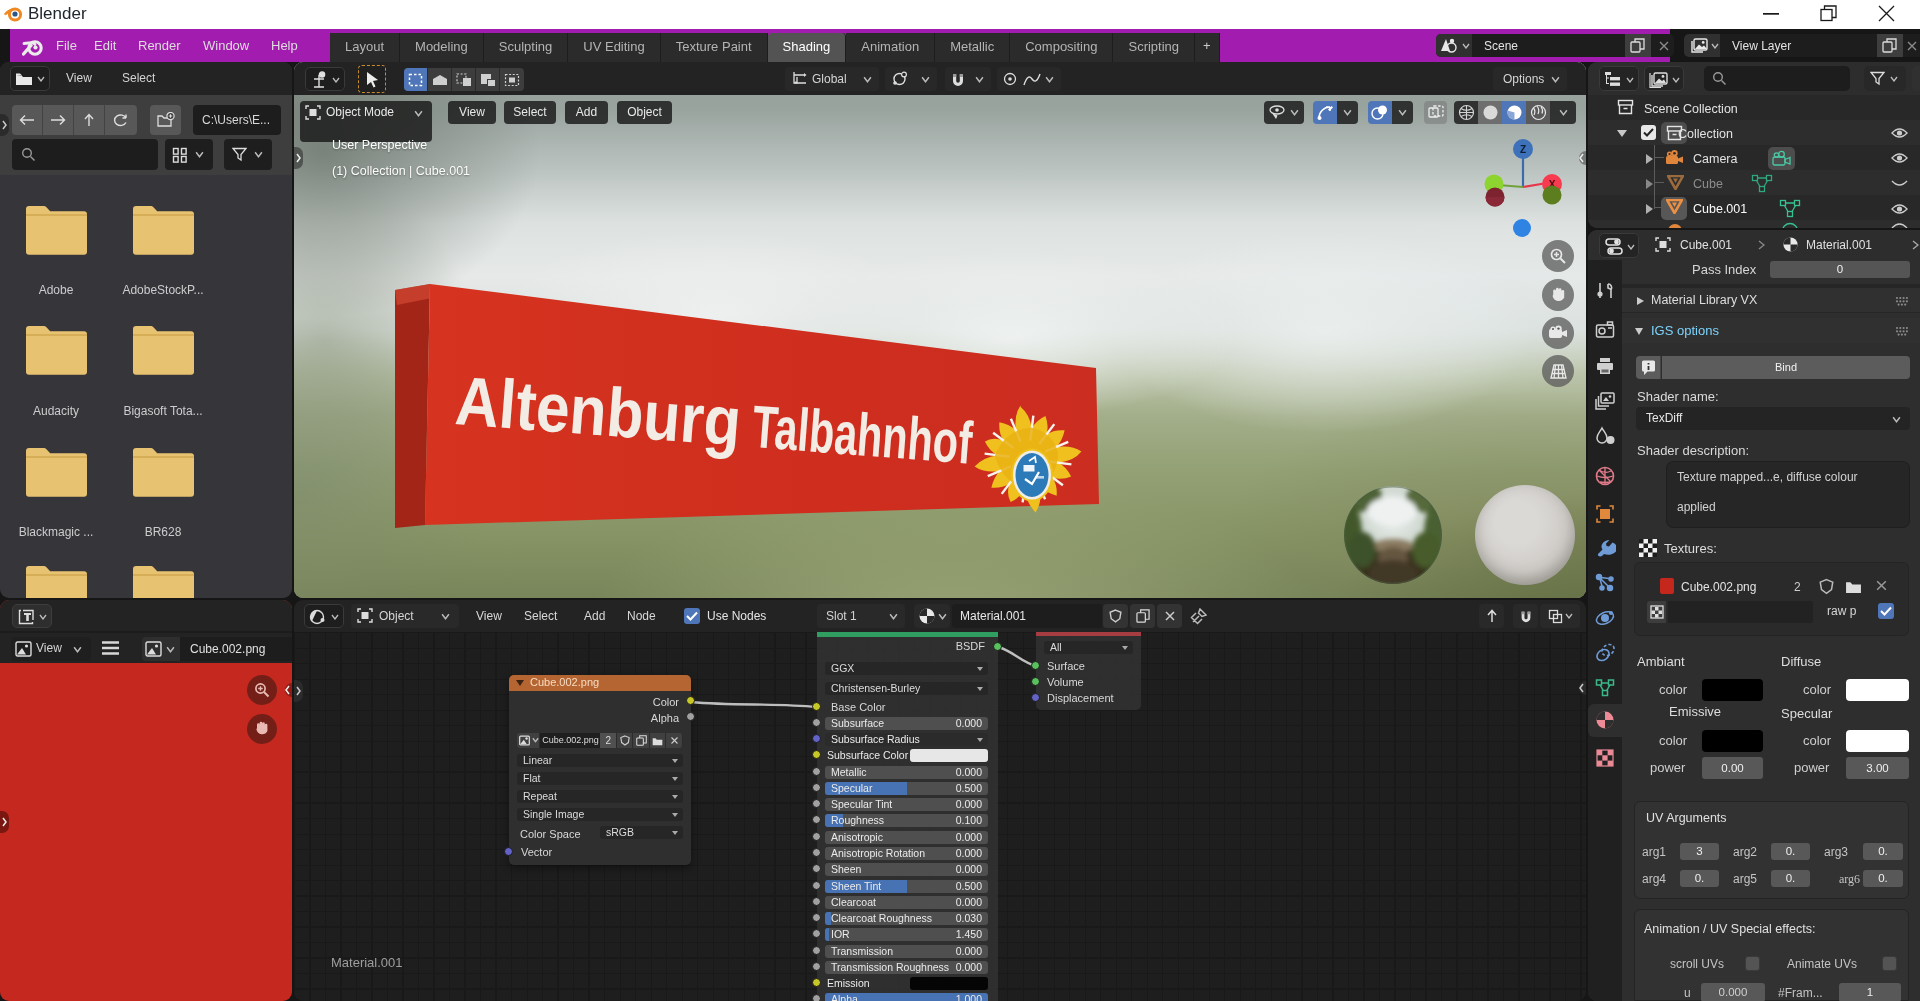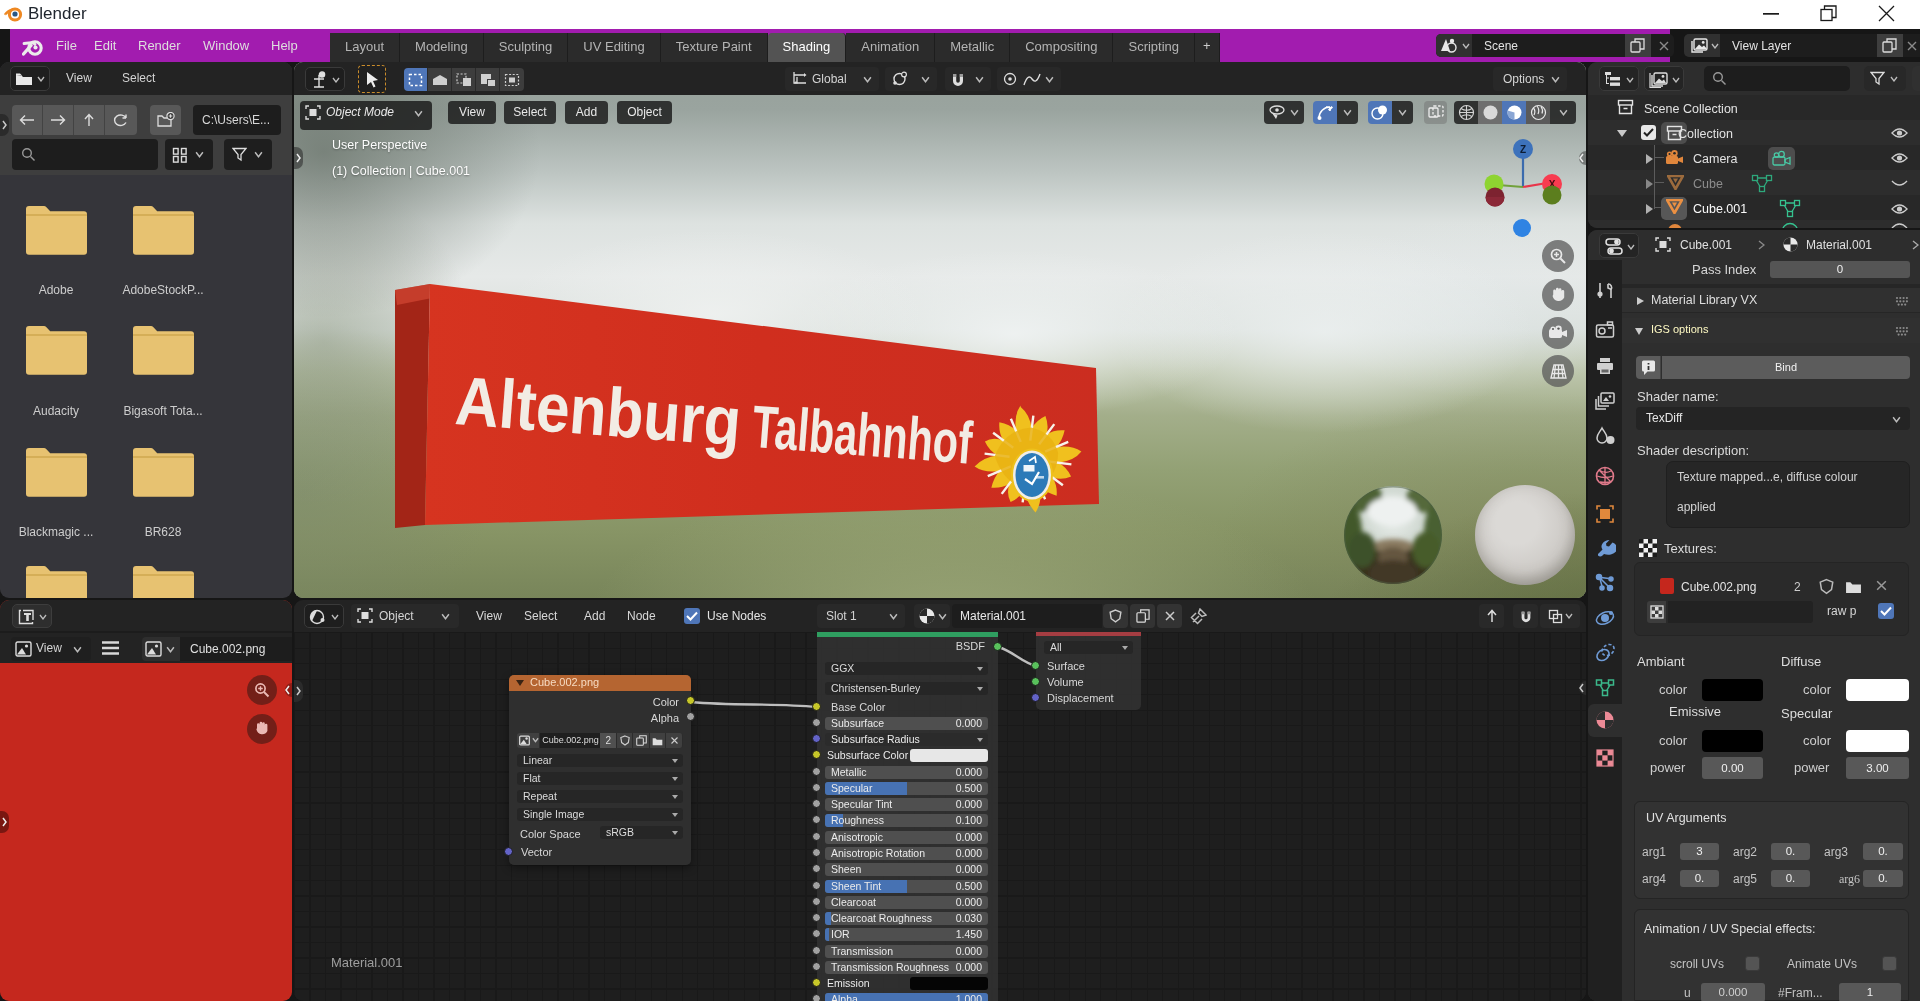--- a/index.html
+++ b/index.html
@@ -475,21 +475,21 @@
         <path d="M1,1 L4,5 L7,1" fill="none" stroke="#bbb" stroke-width="1.3"></path>
       </svg>
   </div>
   <div class="abs" style="left:1199px;top:5px;width:74px;height:24px;background:#282828;border-radius:4px;">
     <div class="abs t12" style="left:10px;top:5px;">Options</div>
     <svg class="abs" style="left:58px;top:9px" width="9" height="7" viewBox="0 0 8 6">
         <path d="M1,1 L4,5 L7,1" fill="none" stroke="#bbb" stroke-width="1.3"></path>
       </svg>
   </div>
 
-  <div class="abs" style="left:6px;top:39px;width:132px;height:29px;background:rgba(24,24,24,0.82);border-radius:4px;font-style:italic;">
+  <div class="abs" style="left:6px;top:39px;width:132px;height:41px;background:rgba(24,24,24,0.82);border-radius:4px;">
     <svg class="abs" style="left:5px;top:4px" width="16" height="15" viewBox="0 0 16 15">
         <rect x="4.5" y="4" width="7" height="7" fill="#ddd"></rect>
         <g stroke="#ddd" stroke-width="1.4" fill="none">
           <path d="M1,4 L1,1 L4,1 M12,1 L15,1 L15,4 M15,11 L15,14 L12,14 M4,14 L1,14 L1,11"></path>
         </g>
       </svg>
     <div class="abs t12" style="left:26px;top:4px;color:#e8e8e8;">Object Mode</div>
     <svg class="abs" style="left:114px;top:9px" width="9" height="7" viewBox="0 0 8 6">
         <path d="M1,1 L4,5 L7,1" fill="none" stroke="#bbb" stroke-width="1.3"></path>
       </svg>
@@ -1292,21 +1292,21 @@
           <circle cx="6.9" cy="8.6" r="1.1"></circle>
           <circle cx="10.2" cy="8.6" r="1.1"></circle>
         </g>
       </svg>
   </div>
 
   <div class="abs" style="left:34px;top:88px;width:298px;height:25px;background:#303030;">
     <svg class="abs" style="left:12px;top:9px" width="10" height="9" viewBox="0 0 10 9">
         <path d="M1,1 L9,1 L5,8z" fill="#ccc"></path>
       </svg>
-    <div class="abs" style="left:29px;top:5px;font-size:11px;color:#fef9c3;">IGS options</div>
+    <div class="abs" style="left:29px;top:5px;font-size:13px;color:#7dd3fc;">IGS options</div>
     <svg class="abs" style="left:273px;top:8px" width="14" height="10" viewBox="0 0 14 10">
         <g fill="#8a8a8a">
           <circle cx="2" cy="2" r="1.1"></circle>
           <circle cx="5.3" cy="2" r="1.1"></circle>
           <circle cx="8.6" cy="2" r="1.1"></circle>
           <circle cx="11.9" cy="2" r="1.1"></circle>
           <circle cx="2" cy="5.3" r="1.1"></circle>
           <circle cx="5.3" cy="5.3" r="1.1"></circle>
           <circle cx="8.6" cy="5.3" r="1.1"></circle>
           <circle cx="11.9" cy="5.3" r="1.1"></circle>

